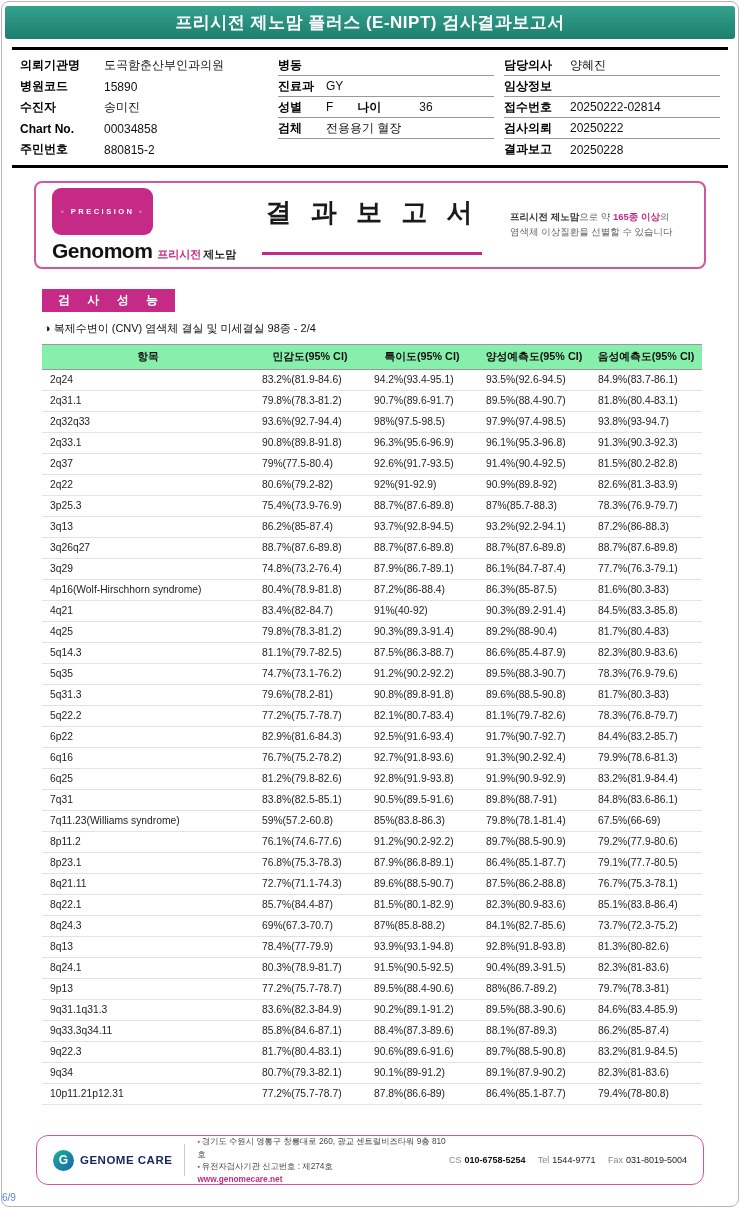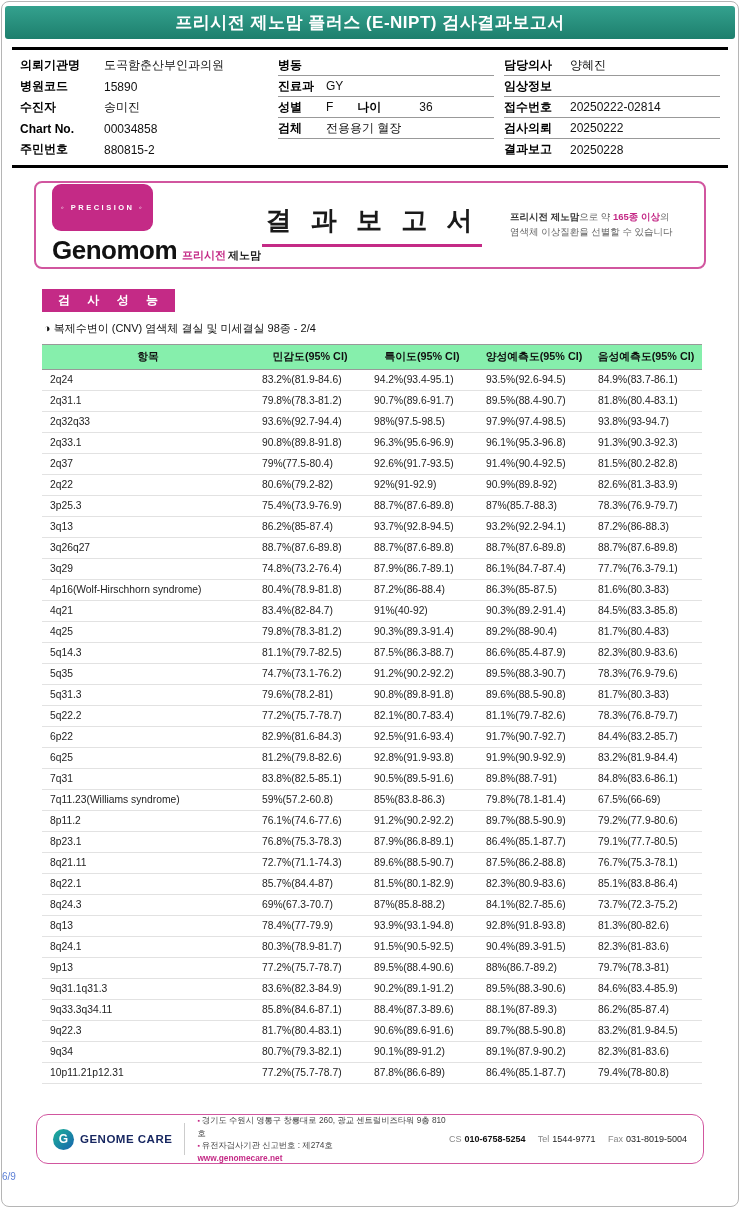--- a/index.html
+++ b/index.html
@@ -27,26 +27,26 @@
   .lb2 { margin-left:24px; margin-right:14px; }
 
   
   .report-box { margin:13px 32px 0; height:88px; border:2px solid #d1569f; border-radius:8px;
                 display:flex; align-items:center; padding:0 16px; gap:8px; background:#fff; }
   .logo-block { width:182px; }
   .precision-badge { display:inline-block; background:#c42a86; color:#fff; font-size:7.5px;
                      font-weight:bold; letter-spacing:2.5px; padding:19px 9px; border-radius:9px; }
   .precision-badge::before { content:"◦ "; } .precision-badge::after { content:" ◦"; }
   .brand-line { margin-top:4px; white-space:nowrap; }
-  .brand-en { font-size:26px; font-weight:800; color:#111; letter-spacing:-.5px; }
+  .brand-en { font-size:21px; font-weight:800; color:#111; letter-spacing:-.5px; }
   .brand-kr-a { font-size:11px; font-weight:bold; color:#c42a86; margin-left:5px; }
   .brand-kr { font-size:11px; font-weight:bold; color:#222; margin-left:2px; }
   .center-block { flex:1; text-align:center; }
   .report-title { display:inline-block; font-size:26px; font-weight:800; color:#1a1a1a;
-                  letter-spacing:6px; padding:0 4px 6px; border-bottom:3px solid #c42a86; }
+                  letter-spacing:6px; padding:0 4px 22px; border-bottom:3px solid #c42a86; }
   .report-sub { margin-top:5px; font-size:10px; color:#333; letter-spacing:.5px; }
   .report-sub .accent { color:#c42a86; font-weight:bold; }
   .note-block { width:178px; font-size:9.5px; color:#666; line-height:1.55; }
   .note-bold { color:#333; font-weight:bold; }
   .note-accent { color:#c42a86; font-weight:bold; }
 
   
   .section-label { display:inline-block; margin:20px 0 0 40px; background:#c42a86; color:#fff;
                    font-size:12px; font-weight:bold; letter-spacing:7px; padding:3px 10px 3px 16px; }
   .table-caption { margin:9px 0 0 42px; font-size:11px; color:#111; }
@@ -319,20 +319,27 @@
           <td>78.3%(76.8-79.7)</td>
         </tr>
         <tr>
           <td>6p22</td>
           <td>82.9%(81.6-84.3)</td>
           <td>92.5%(91.6-93.4)</td>
           <td>91.7%(90.7-92.7)</td>
           <td>84.4%(83.2-85.7)</td>
         </tr>
         <tr>
+          <td>6q16</td>
+          <td>76.7%(75.2-78.2)</td>
+          <td>92.7%(91.8-93.6)</td>
+          <td>91.3%(90.2-92.4)</td>
+          <td>79.9%(78.6-81.3)</td>
+        </tr>
+        <tr>
           <td>6q25</td>
           <td>81.2%(79.8-82.6)</td>
           <td>92.8%(91.9-93.8)</td>
           <td>91.9%(90.9-92.9)</td>
           <td>83.2%(81.9-84.4)</td>
         </tr>
         <tr>
           <td>7q31</td>
           <td>83.8%(82.5-85.1)</td>
           <td>90.5%(89.5-91.6)</td>

